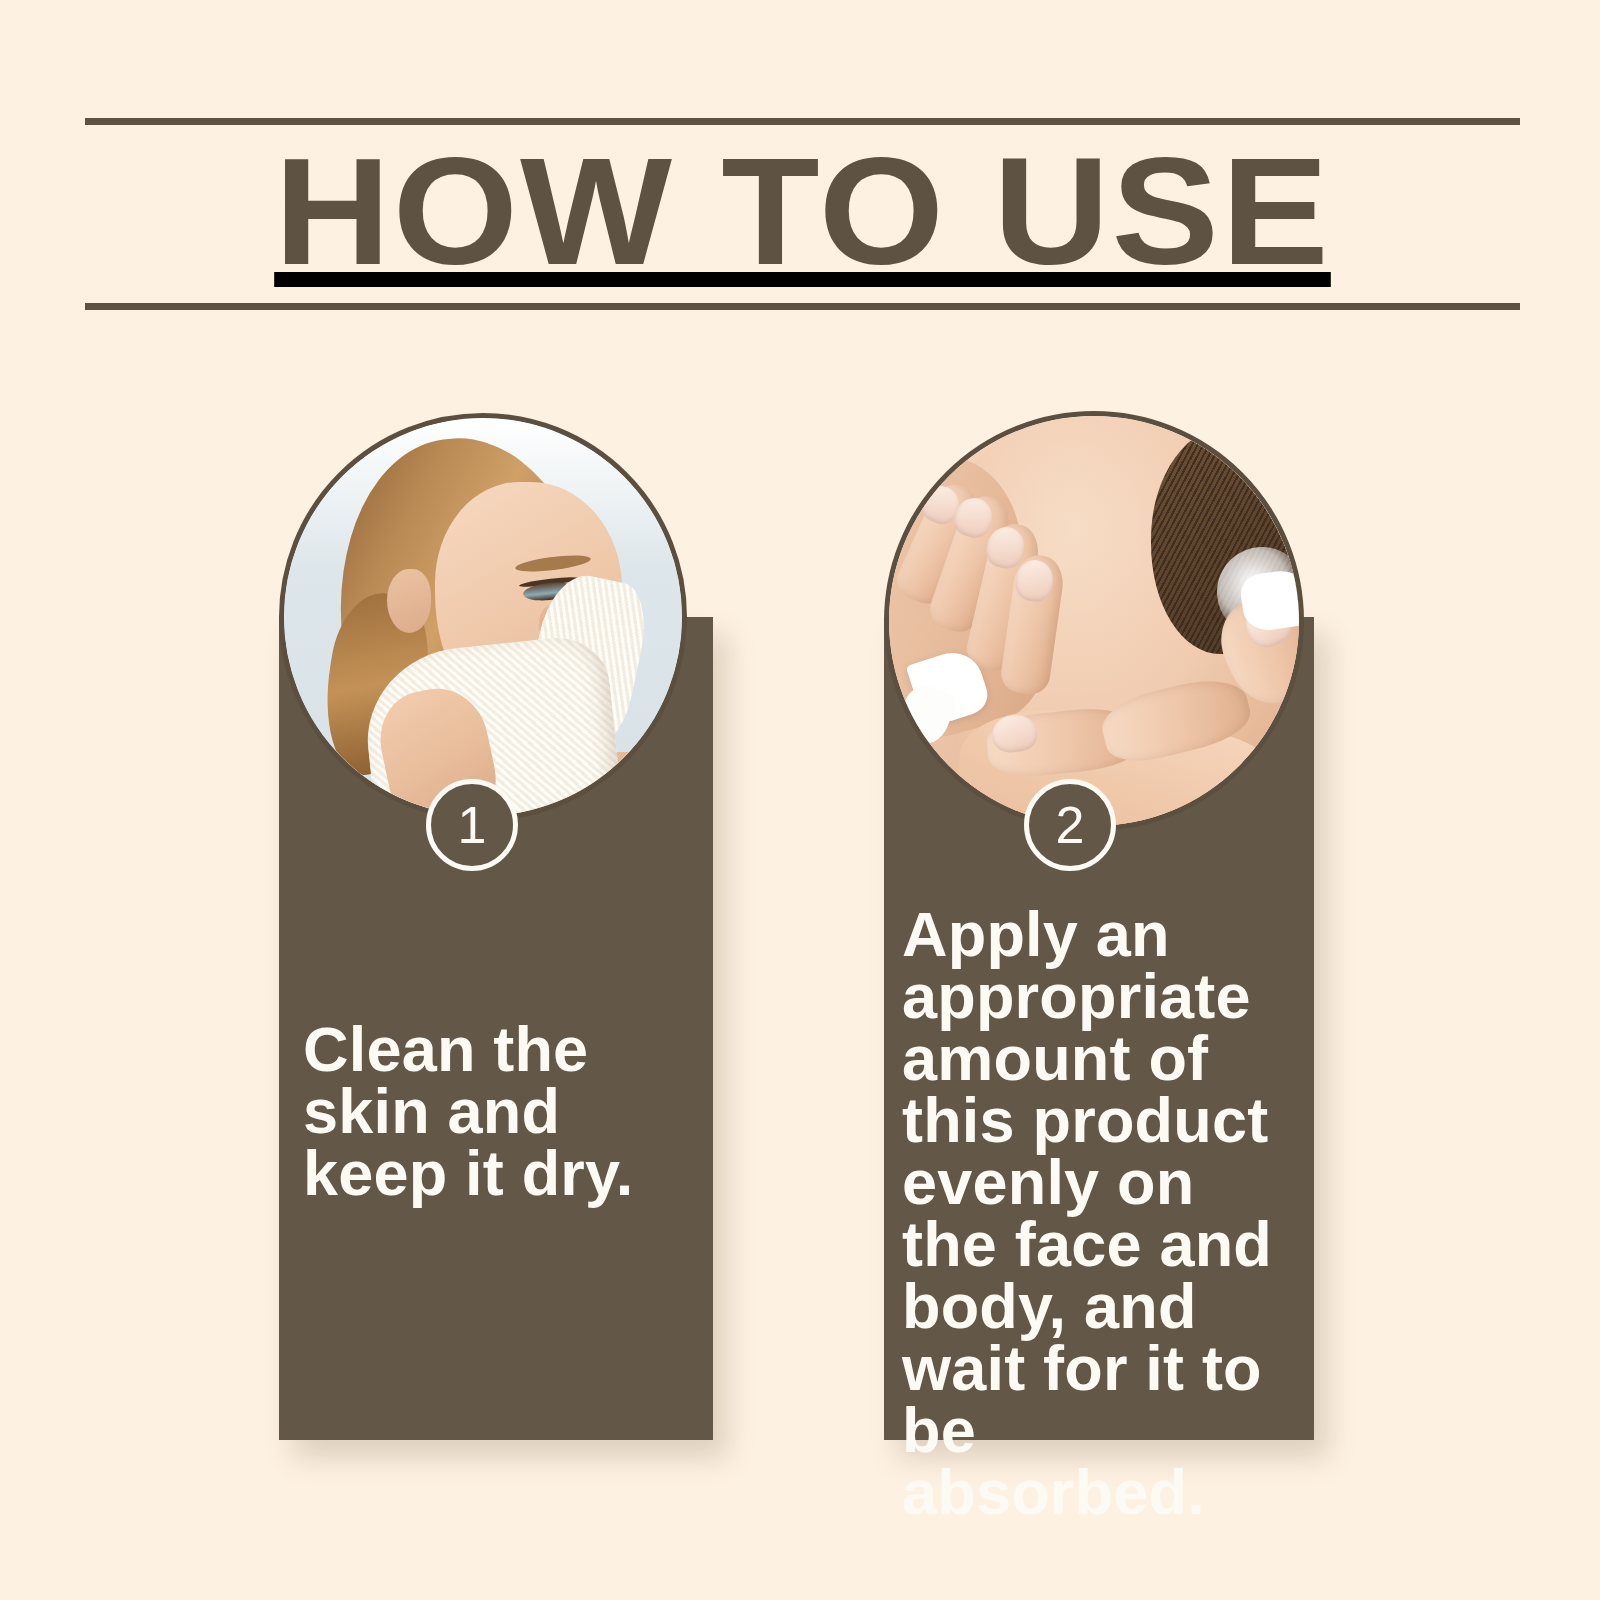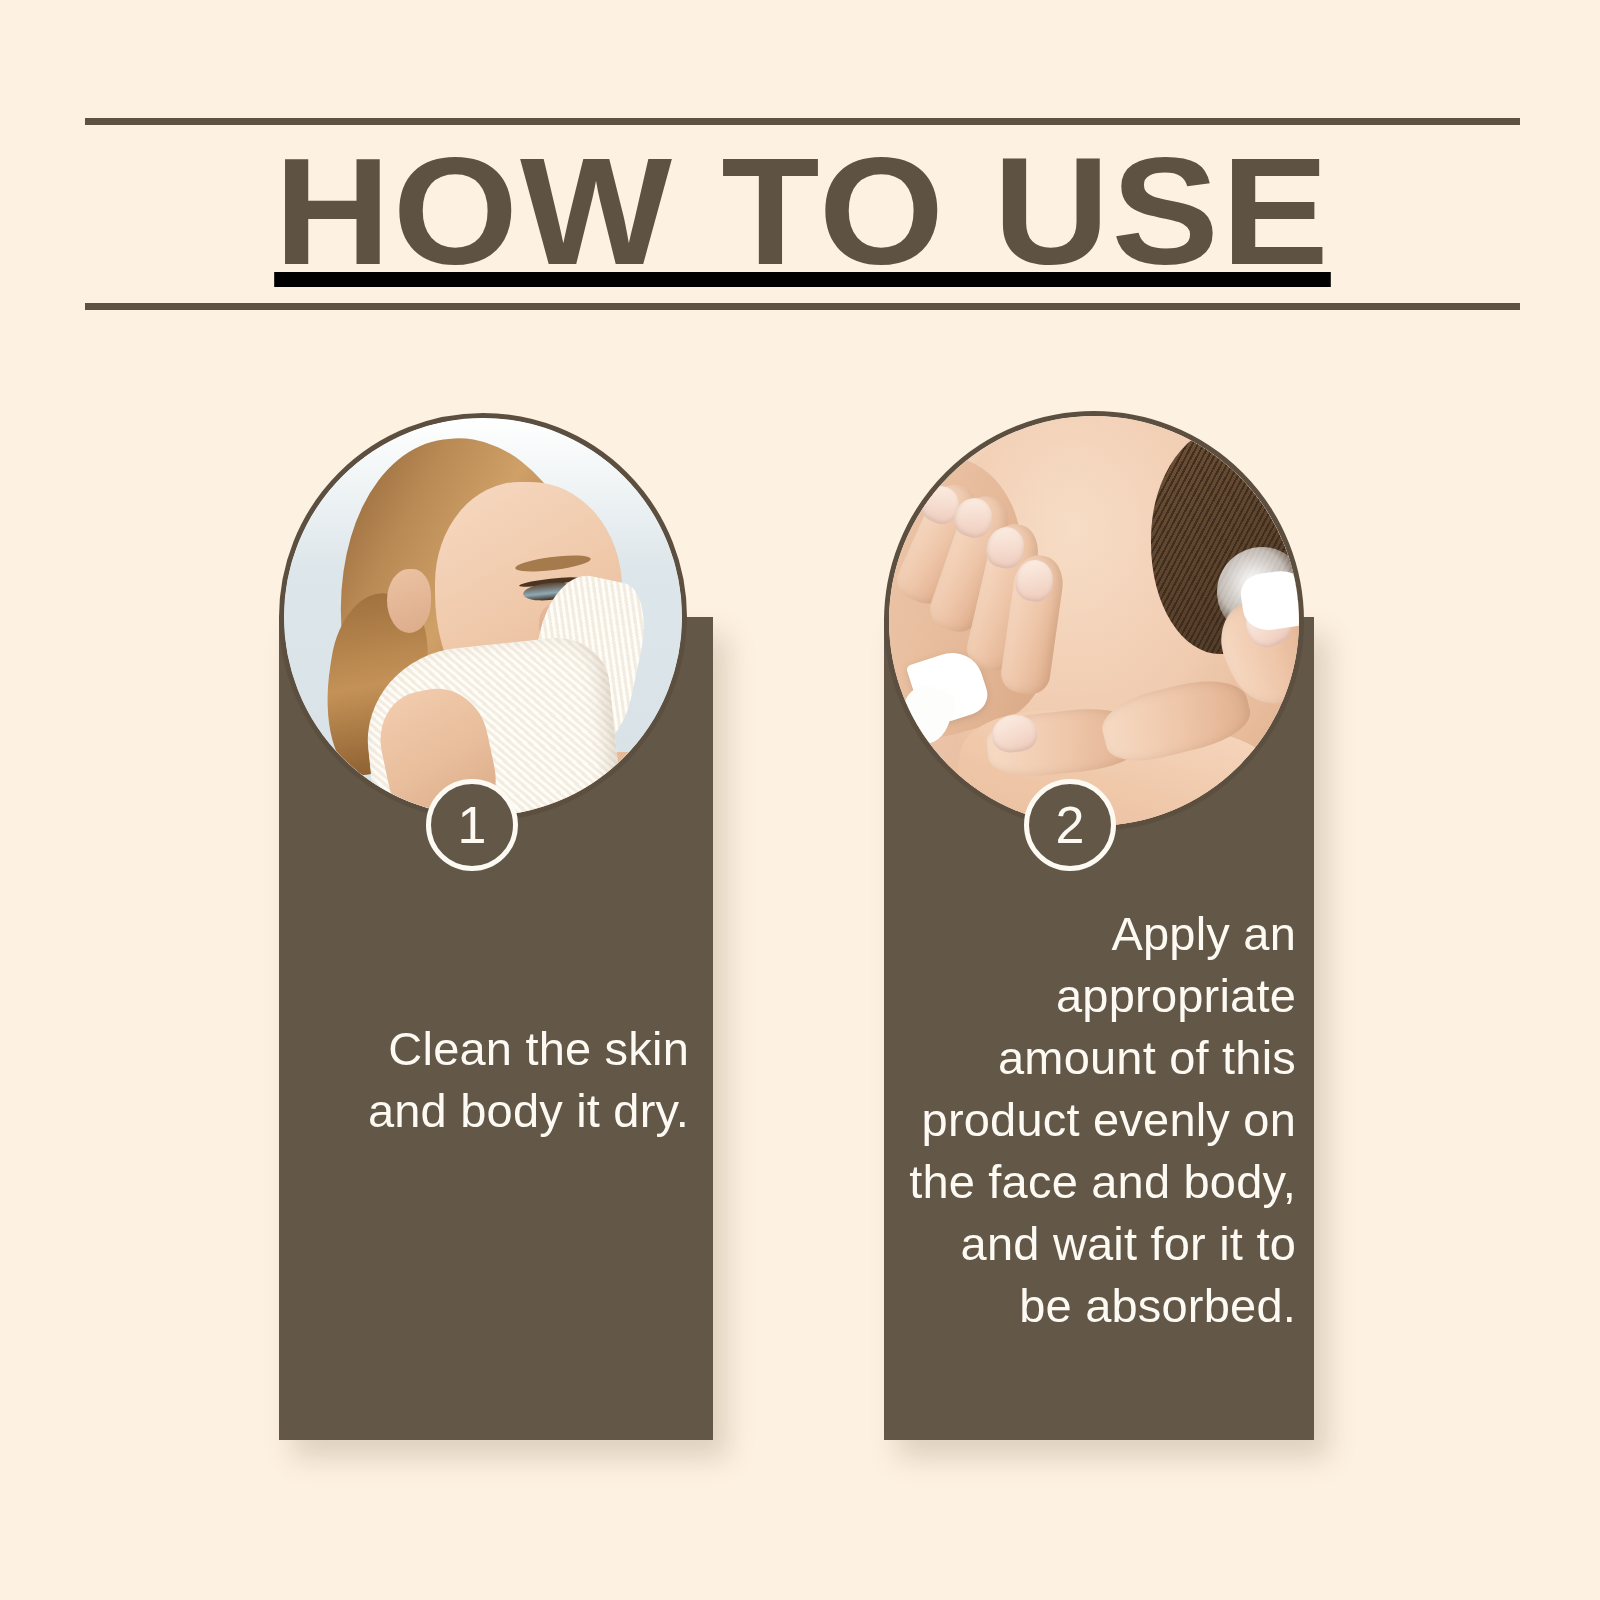--- a/index.html
+++ b/index.html
@@ -388,24 +388,24 @@
     z-index: 5;
   }
   .step-1 .badge { left: 147px; top: 366px; }
   .step-2 .badge { left: 140px; top: 366px; }
 
   
   .caption {
     position: absolute;
     color: #fdfaf3;
     font-family: "Liberation Sans", sans-serif;
-    font-size: 47px;
+    font-size: 63px;
     line-height: 62px;
-    text-align: right;
-    font-weight: 400;
+    text-align: left;
+    font-weight: 700;
     letter-spacing: 0.2px;
     z-index: 4;
   }
   .step-1 .caption {
     left: 24px;
     top: 605px;
     width: 386px;
   }
   .step-2 .caption {
     left: 18px;
@@ -443,21 +443,21 @@
         <div class="ph1-neck"></div>
         <div class="ph1-shoulder"></div>
         <div class="ph1-hand-r"></div>
         <div class="ph1-towel-2"></div>
         <div class="ph1-towel"></div>
         <div class="ph1-hand"></div>
       </div>
     </div>
 
     <div class="badge">1</div>
-    <div class="caption">Clean the skin and body it dry.</div>
+    <div class="caption">Clean the skin and keep it dry.</div>
   </div>
 
   <div class="step step-2">
     <div class="panel"></div>
 
     <div class="photo-ring">
       <div class="photo-inner">
         <div class="ph2-bg"></div>
         <div class="ph2-cheek"></div>
         <div class="ph2-hairline"></div>

